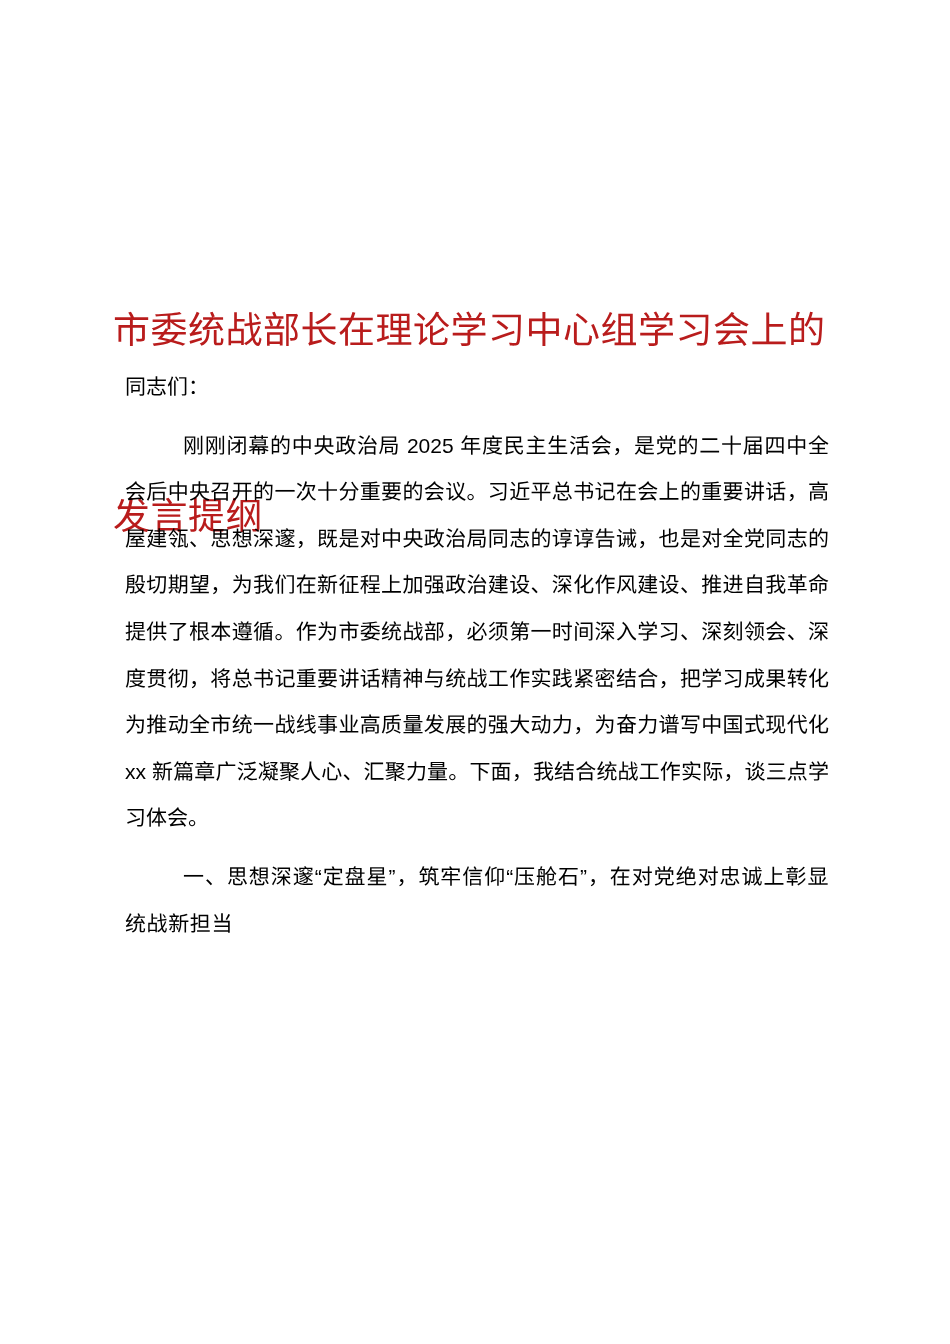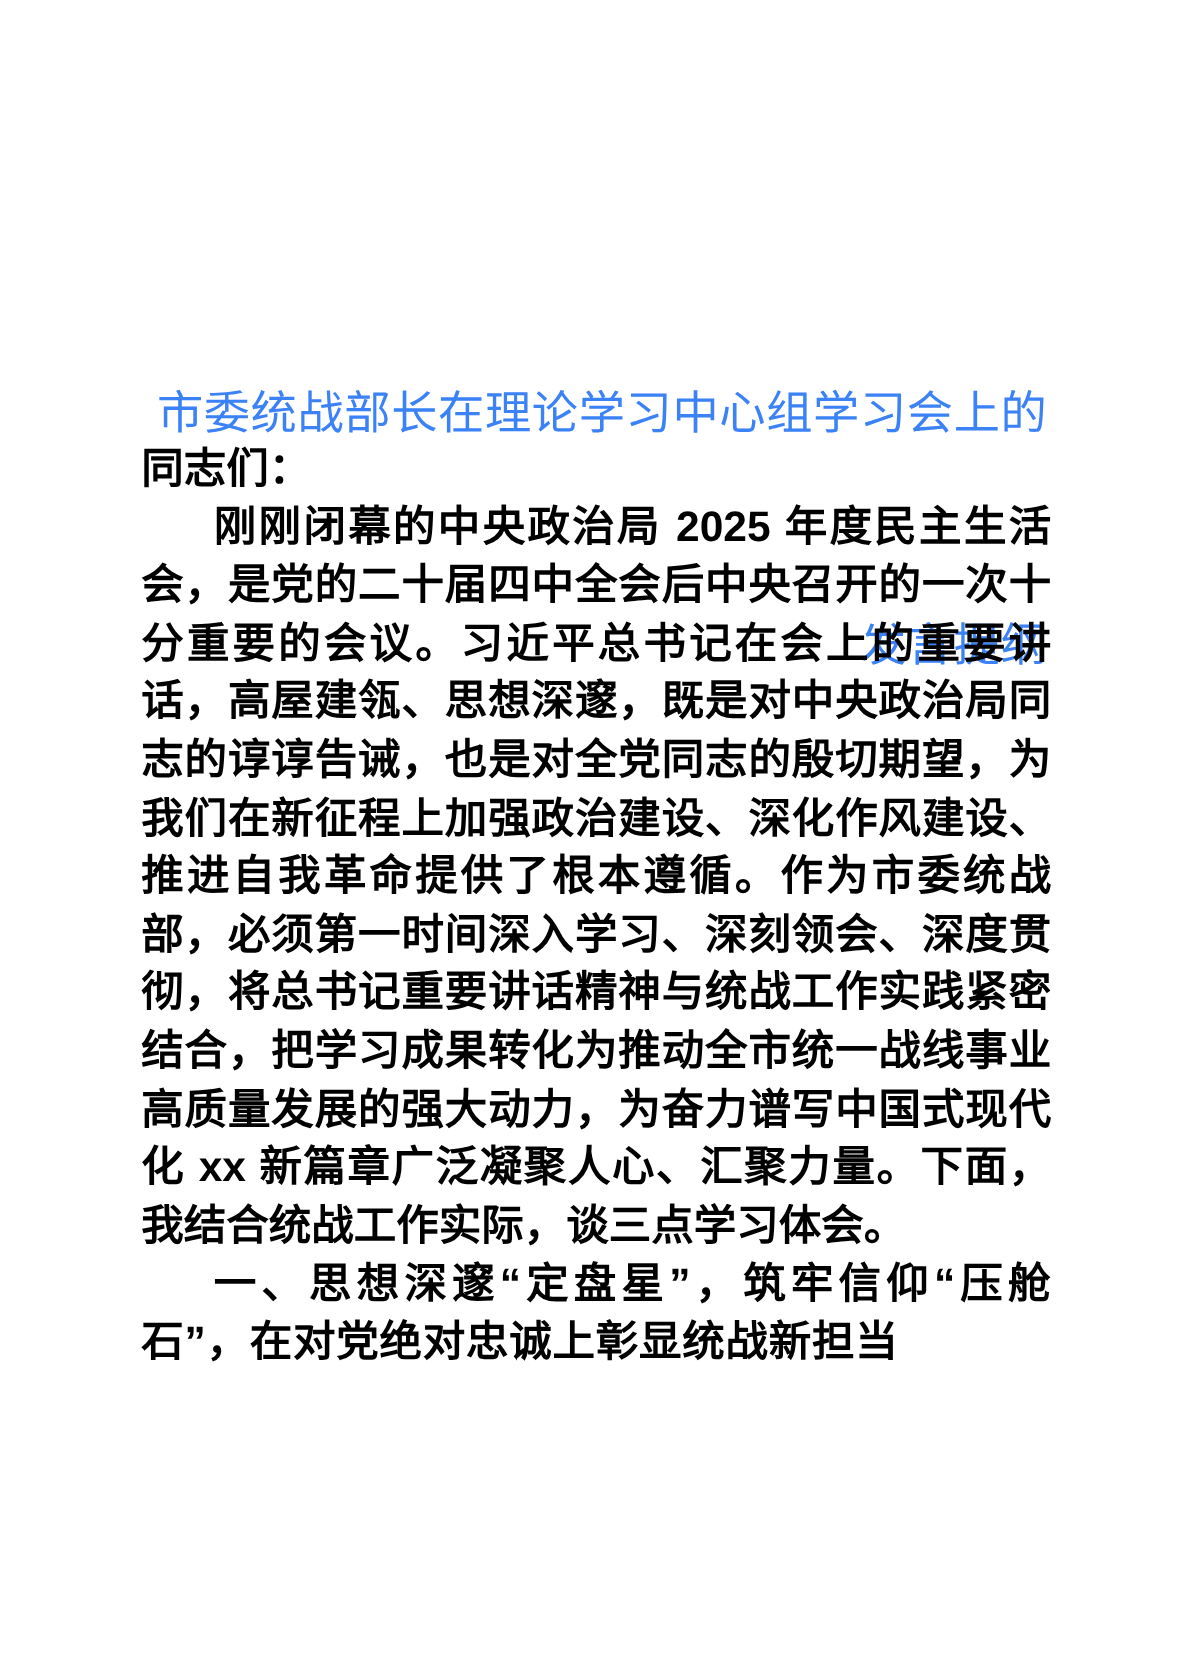--- a/index.html
+++ b/index.html
@@ -22,47 +22,47 @@
     overflow: hidden;
     box-sizing: border-box;
   }
 
   
   .doc-title {
     position: absolute;
     left: 113px;
     top: 176px;
     width: 725px;
-    text-align: right;
+    text-align: left;
     font-size: 37px;
     line-height: 62px;
-    color: #3b82f6;
+    color: #b91c1c;
     font-weight: 400;
     letter-spacing: 0.5px;
     white-space: pre-wrap;
   }
 
   .doc-title .title-line {
     display: block;
   }
 
   
   .body-column {
     position: absolute;
     left: 113px;
     top: 352px;
     width: 728px;
   }
 
   .para {
-    margin: 0;
-    font-size: 34px;
+    margin: 12px;
+    font-size: 21px;
     line-height: 46.6px;
     color: #000000;
-    font-weight: 700;
+    font-weight: 400;
     text-align: justify;
     text-justify: inter-ideograph;
     letter-spacing: 0px;
     word-break: break-all;
   }
 
   
   .para.salutation {
     text-indent: 0;
   }

